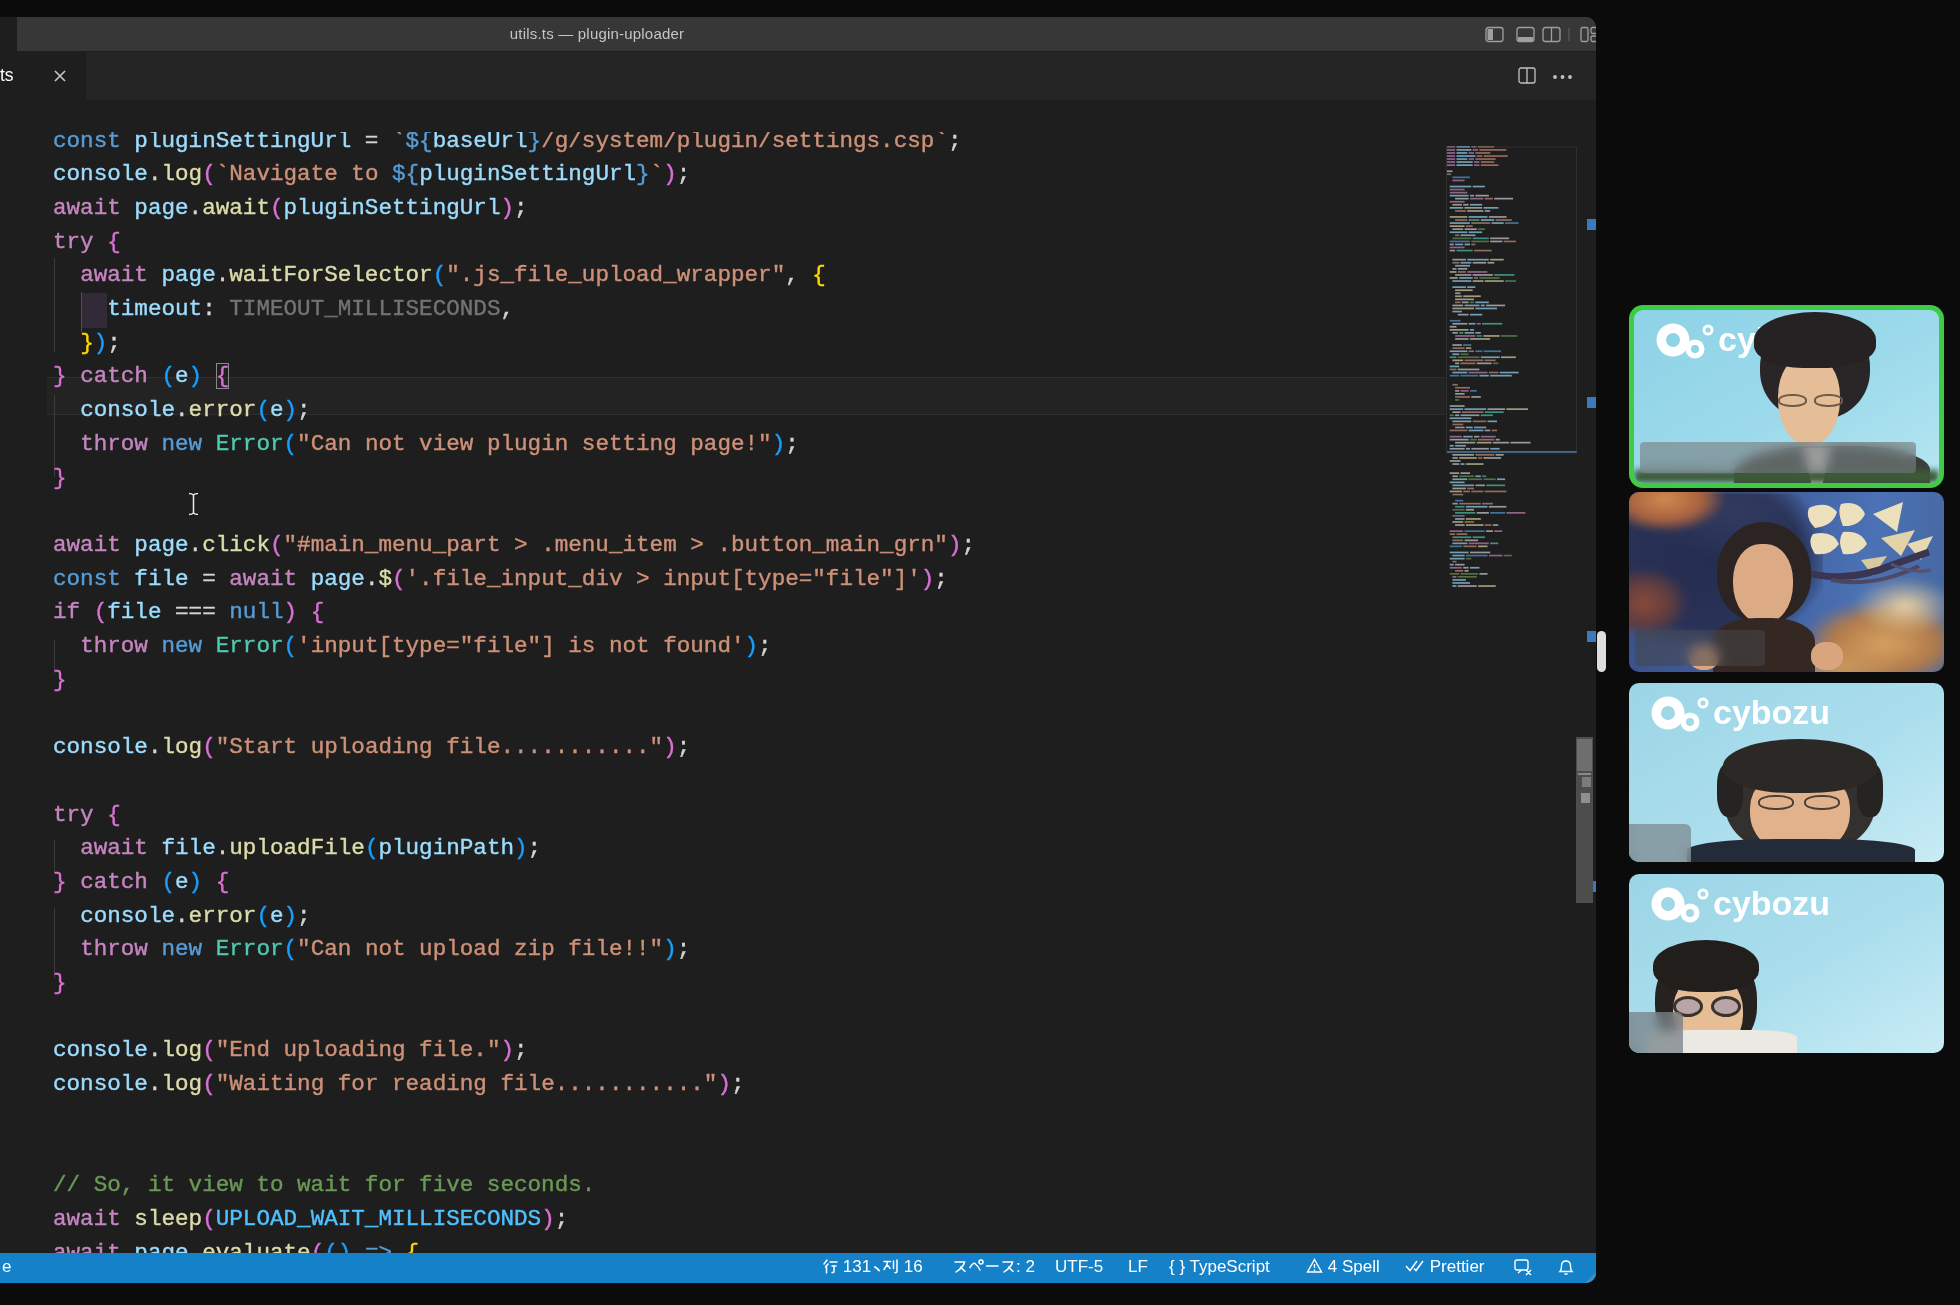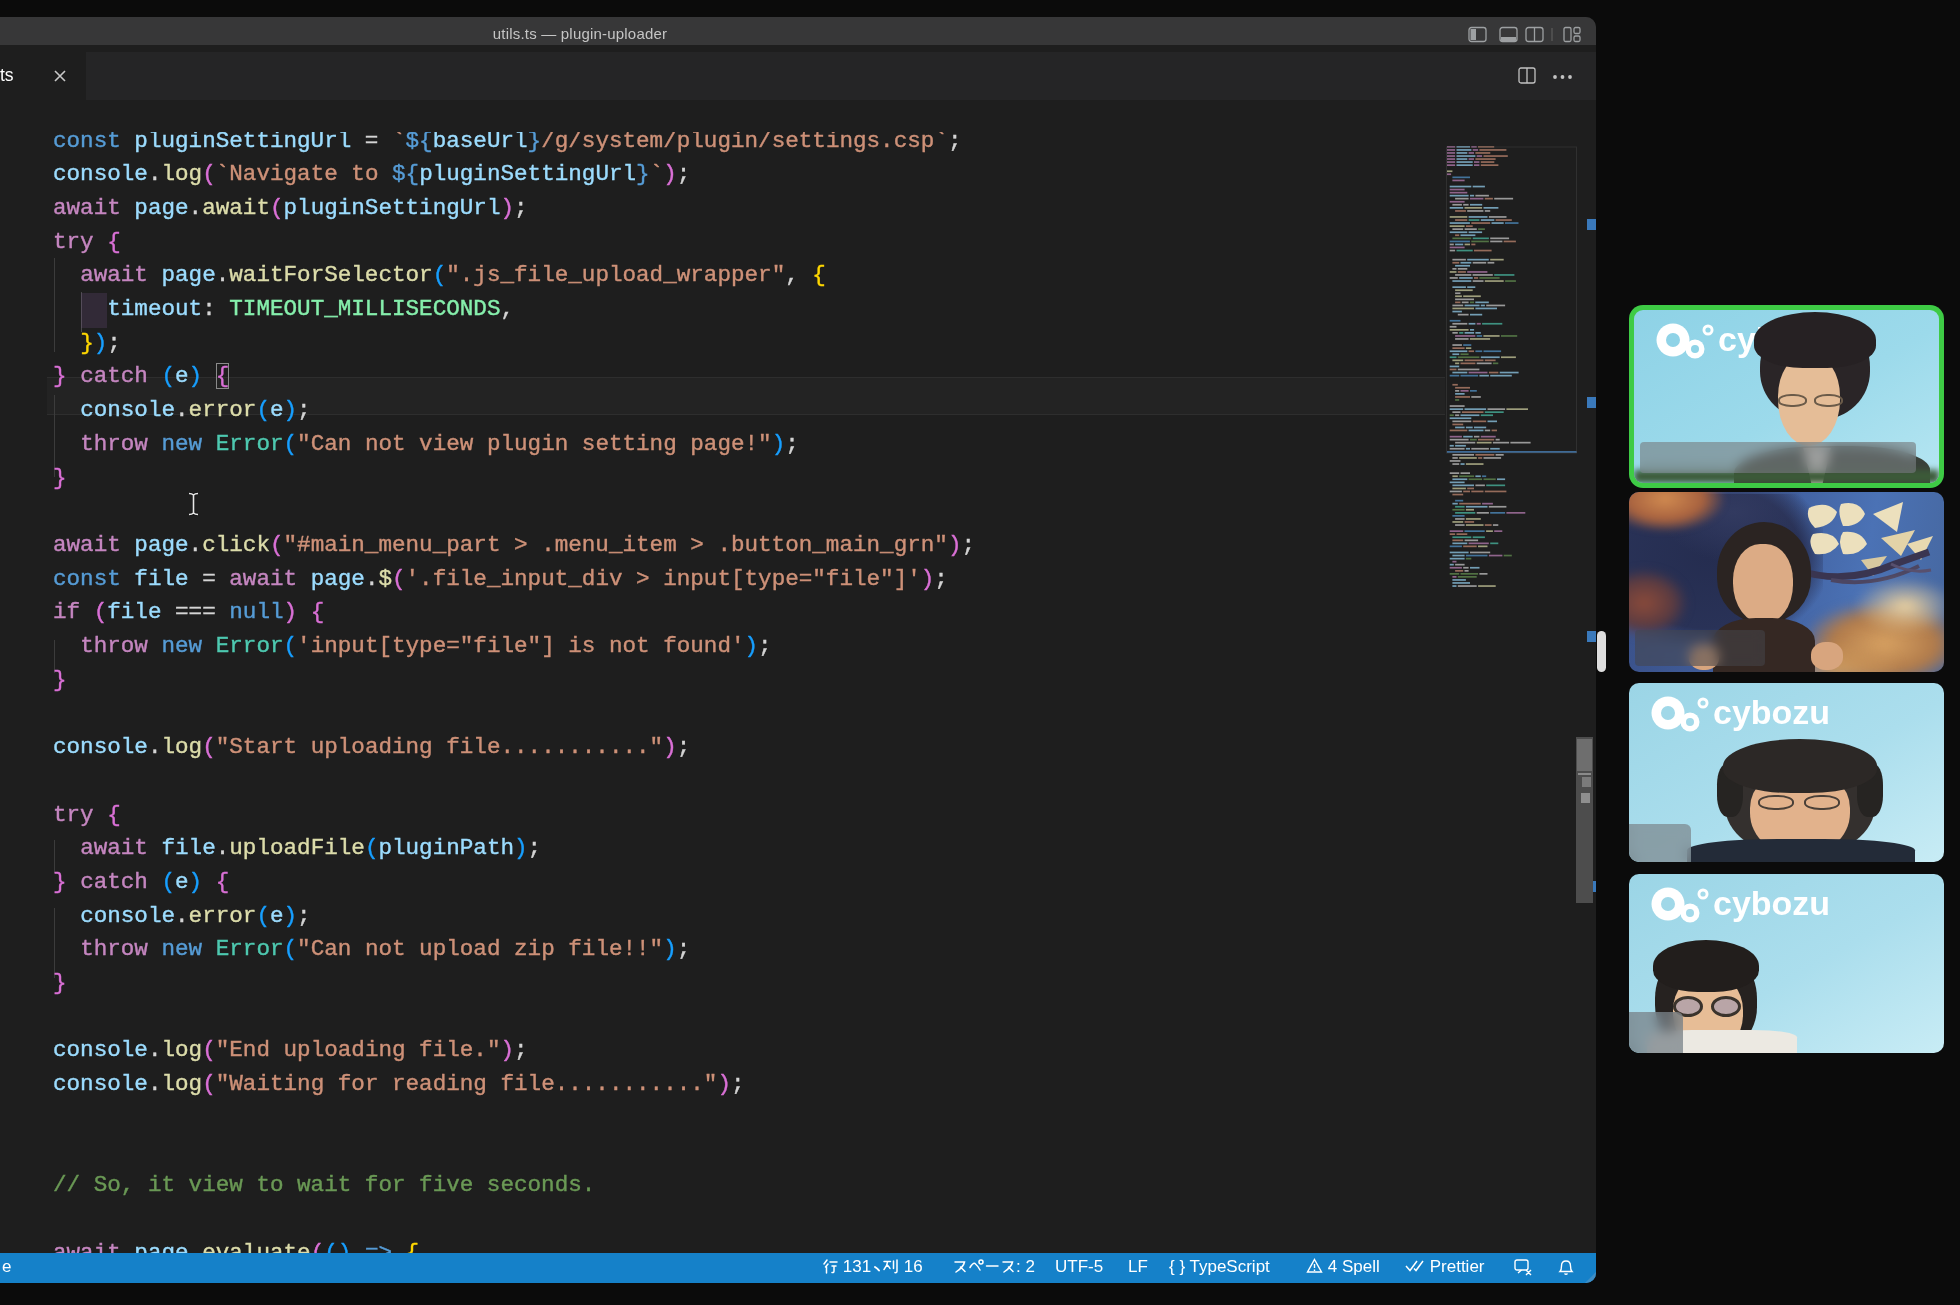--- a/index.html
+++ b/index.html
@@ -1,16 +1,16 @@
 <!DOCTYPE html>
 <html><head><meta charset="utf-8"><style>
 *{margin:0;padding:0;box-sizing:border-box}
 html,body{width:1960px;height:1305px;background:#0b0b0b;overflow:hidden;font-family:"Liberation Sans",sans-serif}
 #win{position:absolute;left:0;top:17px;width:1596px;height:1266px;background:#1e1e1e;border-radius:0 10px 10px 0;overflow:hidden}
-#titlebar{position:absolute;left:0;top:0;width:100%;height:28px;background:#373738}
+#titlebar{position:absolute;left:17px;top:0;width:100%;height:34px;background:#373738}
 #titlebar .t{position:absolute;left:380px;top:8px;width:400px;text-align:center;color:#c5c5c5;font-size:15px;letter-spacing:.2px}
 #tabbar{position:absolute;left:0;top:35px;width:100%;height:48px;background:#252526}
 #tab1{position:absolute;left:0;top:0;width:86px;height:48px;background:#1e1e1e;color:#fff;font-size:17.5px}
 #crumbs{position:absolute;left:0;top:83px;width:100%;height:32px;background:#1e1e1e;color:#9d9d9d;font-size:16.5px}
 #editor{position:absolute;left:0;top:115px;width:1445px;height:1121px;overflow:hidden}
 .cl{position:absolute;left:53px;white-space:pre;font-family:"Liberation Mono",monospace;font-size:22.6px;line-height:33.7px;height:33.7px;-webkit-text-stroke:0.4px}
 .cl i{font-style:normal}
 #statusbar{position:absolute;left:0;top:1236px;width:100%;height:30px;background:#1581c9;color:#fff;font-size:17px}
 #statusbar .it{position:absolute;top:4px;white-space:nowrap}
 .tile{position:absolute;left:1629px;width:315px;border-radius:10px;overflow:hidden}
@@ -63,41 +63,42 @@
     <div style="position:absolute;left:54px;top:508px;width:1px;height:33px;background:#3c3c3c"></div>
     <div style="position:absolute;left:54px;top:708px;width:1px;height:33px;background:#3c3c3c"></div>
     <div style="position:absolute;left:54px;top:776px;width:1px;height:70px;background:#3c3c3c"></div>
 
     <div style="position:absolute;left:81px;top:161px;width:26px;height:35px;background:rgba(125,85,145,.22)"></div>
     <div class="cl" style="top:-7.5px"><i style="color:#569CD6">const</i><i style="color:#D4D4D4"> </i><i style="color:#9CDCFE">pluginSettingUrl</i><i style="color:#D4D4D4"> = </i><i style="color:#CE9178">`</i><i style="color:#569CD6">${</i><i style="color:#9CDCFE">baseUrl</i><i style="color:#569CD6">}</i><i style="color:#CE9178">/g/system/plugin/settings.csp`</i><i style="color:#D4D4D4">;</i></div>
 <div class="cl" style="top:26.2px"><i style="color:#9CDCFE">console</i><i style="color:#D4D4D4">.</i><i style="color:#DCDCAA">log</i><i style="color:#DA70D6">(</i><i style="color:#CE9178">`Navigate to </i><i style="color:#569CD6">${</i><i style="color:#9CDCFE">pluginSettingUrl</i><i style="color:#569CD6">}</i><i style="color:#CE9178">`</i><i style="color:#DA70D6">)</i><i style="color:#D4D4D4">;</i></div>
 <div class="cl" style="top:59.9px"><i style="color:#C586C0">await</i><i style="color:#D4D4D4"> </i><i style="color:#9CDCFE">page</i><i style="color:#D4D4D4">.</i><i style="color:#DCDCAA">await</i><i style="color:#DA70D6">(</i><i style="color:#9CDCFE">pluginSettingUrl</i><i style="color:#DA70D6">)</i><i style="color:#D4D4D4">;</i></div>
 <div class="cl" style="top:93.6px"><i style="color:#C586C0">try</i><i style="color:#D4D4D4"> </i><i style="color:#DA70D6">{</i></div>
 <div class="cl" style="top:127.3px"><i style="color:#D4D4D4">  </i><i style="color:#C586C0">await</i><i style="color:#D4D4D4"> </i><i style="color:#9CDCFE">page</i><i style="color:#D4D4D4">.</i><i style="color:#DCDCAA">waitForSelector</i><i style="color:#179FFF">(</i><i style="color:#CE9178">".js_file_upload_wrapper"</i><i style="color:#D4D4D4">, </i><i style="color:#FFD700">{</i></div>
-<div class="cl" style="top:161.0px"><i style="color:#D4D4D4">    </i><i style="color:#9CDCFE">timeout</i><i style="color:#D4D4D4">: </i><i style="color:#86efac">TIMEOUT_MILLISECONDS</i><i style="color:#D4D4D4">,</i></div>
+<div class="cl" style="top:161.0px"><i style="color:#D4D4D4">    </i><i style="color:#9CDCFE">timeout</i><i style="color:#D4D4D4">: </i><i style="color:#737373">TIMEOUT_MILLISECONDS</i><i style="color:#D4D4D4">,</i></div>
 <div class="cl" style="top:194.7px"><i style="color:#D4D4D4">  </i><i style="color:#FFD700">}</i><i style="color:#179FFF">)</i><i style="color:#D4D4D4">;</i></div>
 <div class="cl" style="top:228.4px"><i style="color:#DA70D6">}</i><i style="color:#D4D4D4"> </i><i style="color:#C586C0">catch</i><i style="color:#D4D4D4"> </i><i style="color:#179FFF">(</i><i style="color:#9CDCFE">e</i><i style="color:#179FFF">)</i><i style="color:#D4D4D4"> </i><i style="color:#DA70D6;outline:1px solid #8a8a8a;outline-offset:-1px">{</i></div>
 <div class="cl" style="top:262.1px"><i style="color:#D4D4D4">  </i><i style="color:#9CDCFE">console</i><i style="color:#D4D4D4">.</i><i style="color:#DCDCAA">error</i><i style="color:#179FFF">(</i><i style="color:#9CDCFE">e</i><i style="color:#179FFF">)</i><i style="color:#D4D4D4">;</i></div>
 <div class="cl" style="top:295.8px"><i style="color:#D4D4D4">  </i><i style="color:#C586C0">throw</i><i style="color:#D4D4D4"> </i><i style="color:#569CD6">new</i><i style="color:#D4D4D4"> </i><i style="color:#4EC9B0">Error</i><i style="color:#179FFF">(</i><i style="color:#CE9178">"Can not view plugin setting page!"</i><i style="color:#179FFF">)</i><i style="color:#D4D4D4">;</i></div>
 <div class="cl" style="top:329.5px"><i style="color:#DA70D6">}</i></div>
 <div class="cl" style="top:396.9px"><i style="color:#C586C0">await</i><i style="color:#D4D4D4"> </i><i style="color:#9CDCFE">page</i><i style="color:#D4D4D4">.</i><i style="color:#DCDCAA">click</i><i style="color:#DA70D6">(</i><i style="color:#CE9178">"#main_menu_part &gt; .menu_item &gt; .button_main_grn"</i><i style="color:#DA70D6">)</i><i style="color:#D4D4D4">;</i></div>
 <div class="cl" style="top:430.6px"><i style="color:#569CD6">const</i><i style="color:#D4D4D4"> </i><i style="color:#9CDCFE">file</i><i style="color:#D4D4D4"> = </i><i style="color:#C586C0">await</i><i style="color:#D4D4D4"> </i><i style="color:#9CDCFE">page</i><i style="color:#D4D4D4">.</i><i style="color:#DCDCAA">$</i><i style="color:#DA70D6">(</i><i style="color:#CE9178">'.file_input_div &gt; input[type="file"]'</i><i style="color:#DA70D6">)</i><i style="color:#D4D4D4">;</i></div>
 <div class="cl" style="top:464.3px"><i style="color:#C586C0">if</i><i style="color:#D4D4D4"> </i><i style="color:#DA70D6">(</i><i style="color:#9CDCFE">file</i><i style="color:#D4D4D4"> === </i><i style="color:#569CD6">null</i><i style="color:#DA70D6">)</i><i style="color:#D4D4D4"> </i><i style="color:#DA70D6">{</i></div>
 <div class="cl" style="top:498.0px"><i style="color:#D4D4D4">  </i><i style="color:#C586C0">throw</i><i style="color:#D4D4D4"> </i><i style="color:#569CD6">new</i><i style="color:#D4D4D4"> </i><i style="color:#4EC9B0">Error</i><i style="color:#179FFF">(</i><i style="color:#CE9178">'input[type="file"] is not found'</i><i style="color:#179FFF">)</i><i style="color:#D4D4D4">;</i></div>
 <div class="cl" style="top:531.7px"><i style="color:#DA70D6">}</i></div>
 <div class="cl" style="top:599.1px"><i style="color:#9CDCFE">console</i><i style="color:#D4D4D4">.</i><i style="color:#DCDCAA">log</i><i style="color:#DA70D6">(</i><i style="color:#CE9178">"Start uploading file..........."</i><i style="color:#DA70D6">)</i><i style="color:#D4D4D4">;</i></div>
 <div class="cl" style="top:666.5px"><i style="color:#C586C0">try</i><i style="color:#D4D4D4"> </i><i style="color:#DA70D6">{</i></div>
 <div class="cl" style="top:700.2px"><i style="color:#D4D4D4">  </i><i style="color:#C586C0">await</i><i style="color:#D4D4D4"> </i><i style="color:#9CDCFE">file</i><i style="color:#D4D4D4">.</i><i style="color:#DCDCAA">uploadFile</i><i style="color:#179FFF">(</i><i style="color:#9CDCFE">pluginPath</i><i style="color:#179FFF">)</i><i style="color:#D4D4D4">;</i></div>
 <div class="cl" style="top:733.9px"><i style="color:#DA70D6">}</i><i style="color:#D4D4D4"> </i><i style="color:#C586C0">catch</i><i style="color:#D4D4D4"> </i><i style="color:#179FFF">(</i><i style="color:#9CDCFE">e</i><i style="color:#179FFF">)</i><i style="color:#D4D4D4"> </i><i style="color:#DA70D6">{</i></div>
 <div class="cl" style="top:767.6px"><i style="color:#D4D4D4">  </i><i style="color:#9CDCFE">console</i><i style="color:#D4D4D4">.</i><i style="color:#DCDCAA">error</i><i style="color:#179FFF">(</i><i style="color:#9CDCFE">e</i><i style="color:#179FFF">)</i><i style="color:#D4D4D4">;</i></div>
 <div class="cl" style="top:801.3px"><i style="color:#D4D4D4">  </i><i style="color:#C586C0">throw</i><i style="color:#D4D4D4"> </i><i style="color:#569CD6">new</i><i style="color:#D4D4D4"> </i><i style="color:#4EC9B0">Error</i><i style="color:#179FFF">(</i><i style="color:#CE9178">"Can not upload zip file!!"</i><i style="color:#179FFF">)</i><i style="color:#D4D4D4">;</i></div>
 <div class="cl" style="top:835.0px"><i style="color:#DA70D6">}</i></div>
 <div class="cl" style="top:902.4px"><i style="color:#9CDCFE">console</i><i style="color:#D4D4D4">.</i><i style="color:#DCDCAA">log</i><i style="color:#DA70D6">(</i><i style="color:#CE9178">"End uploading file."</i><i style="color:#DA70D6">)</i><i style="color:#D4D4D4">;</i></div>
 <div class="cl" style="top:936.1px"><i style="color:#9CDCFE">console</i><i style="color:#D4D4D4">.</i><i style="color:#DCDCAA">log</i><i style="color:#DA70D6">(</i><i style="color:#CE9178">"Waiting for reading file..........."</i><i style="color:#DA70D6">)</i><i style="color:#D4D4D4">;</i></div>
 <div class="cl" style="top:1037.2px"><i style="color:#6A9955">// So, it view to wait for five seconds.</i></div>
+<div class="cl" style="top:1070.9px"><i style="color:#C586C0">await</i><i style="color:#D4D4D4"> </i><i style="color:#DCDCAA">sleep</i><i style="color:#DA70D6">(</i><i style="color:#4FC1FF">UPLOAD_WAIT_MILLISECONDS</i><i style="color:#DA70D6">)</i><i style="color:#D4D4D4">;</i></div>
 <div class="cl" style="top:1104.6px"><i style="color:#C586C0">await</i><i style="color:#D4D4D4"> </i><i style="color:#9CDCFE">page</i><i style="color:#D4D4D4">.</i><i style="color:#DCDCAA">evaluate</i><i style="color:#DA70D6">(</i><i style="color:#179FFF">()</i><i style="color:#D4D4D4"> </i><i style="color:#569CD6">=&gt;</i><i style="color:#D4D4D4"> </i><i style="color:#FFD700">{</i></div>
 
     <svg width="13" height="24" viewBox="0 0 13 24" style="position:absolute;left:187px;top:360px" stroke="#e8e8e8" stroke-width="1.6" fill="none">
         <path d="M2 1.5 Q5 1.5 6.5 3 Q8 1.5 11 1.5 M6.5 3 V21 M2 22.5 Q5 22.5 6.5 21 Q8 22.5 11 22.5" stroke="#111" stroke-width="3.2" opacity=".6"></path>
         <path d="M2 1.5 Q5 1.5 6.5 3 Q8 1.5 11 1.5 M6.5 3 V21 M2 22.5 Q5 22.5 6.5 21 Q8 22.5 11 22.5"></path>
       </svg>
   </div>
 
   <svg width="160" height="1130" viewBox="0 0 160 1130" style="position:absolute;left:1440px;top:106px">
     <g transform="translate(-1440,-106)">

